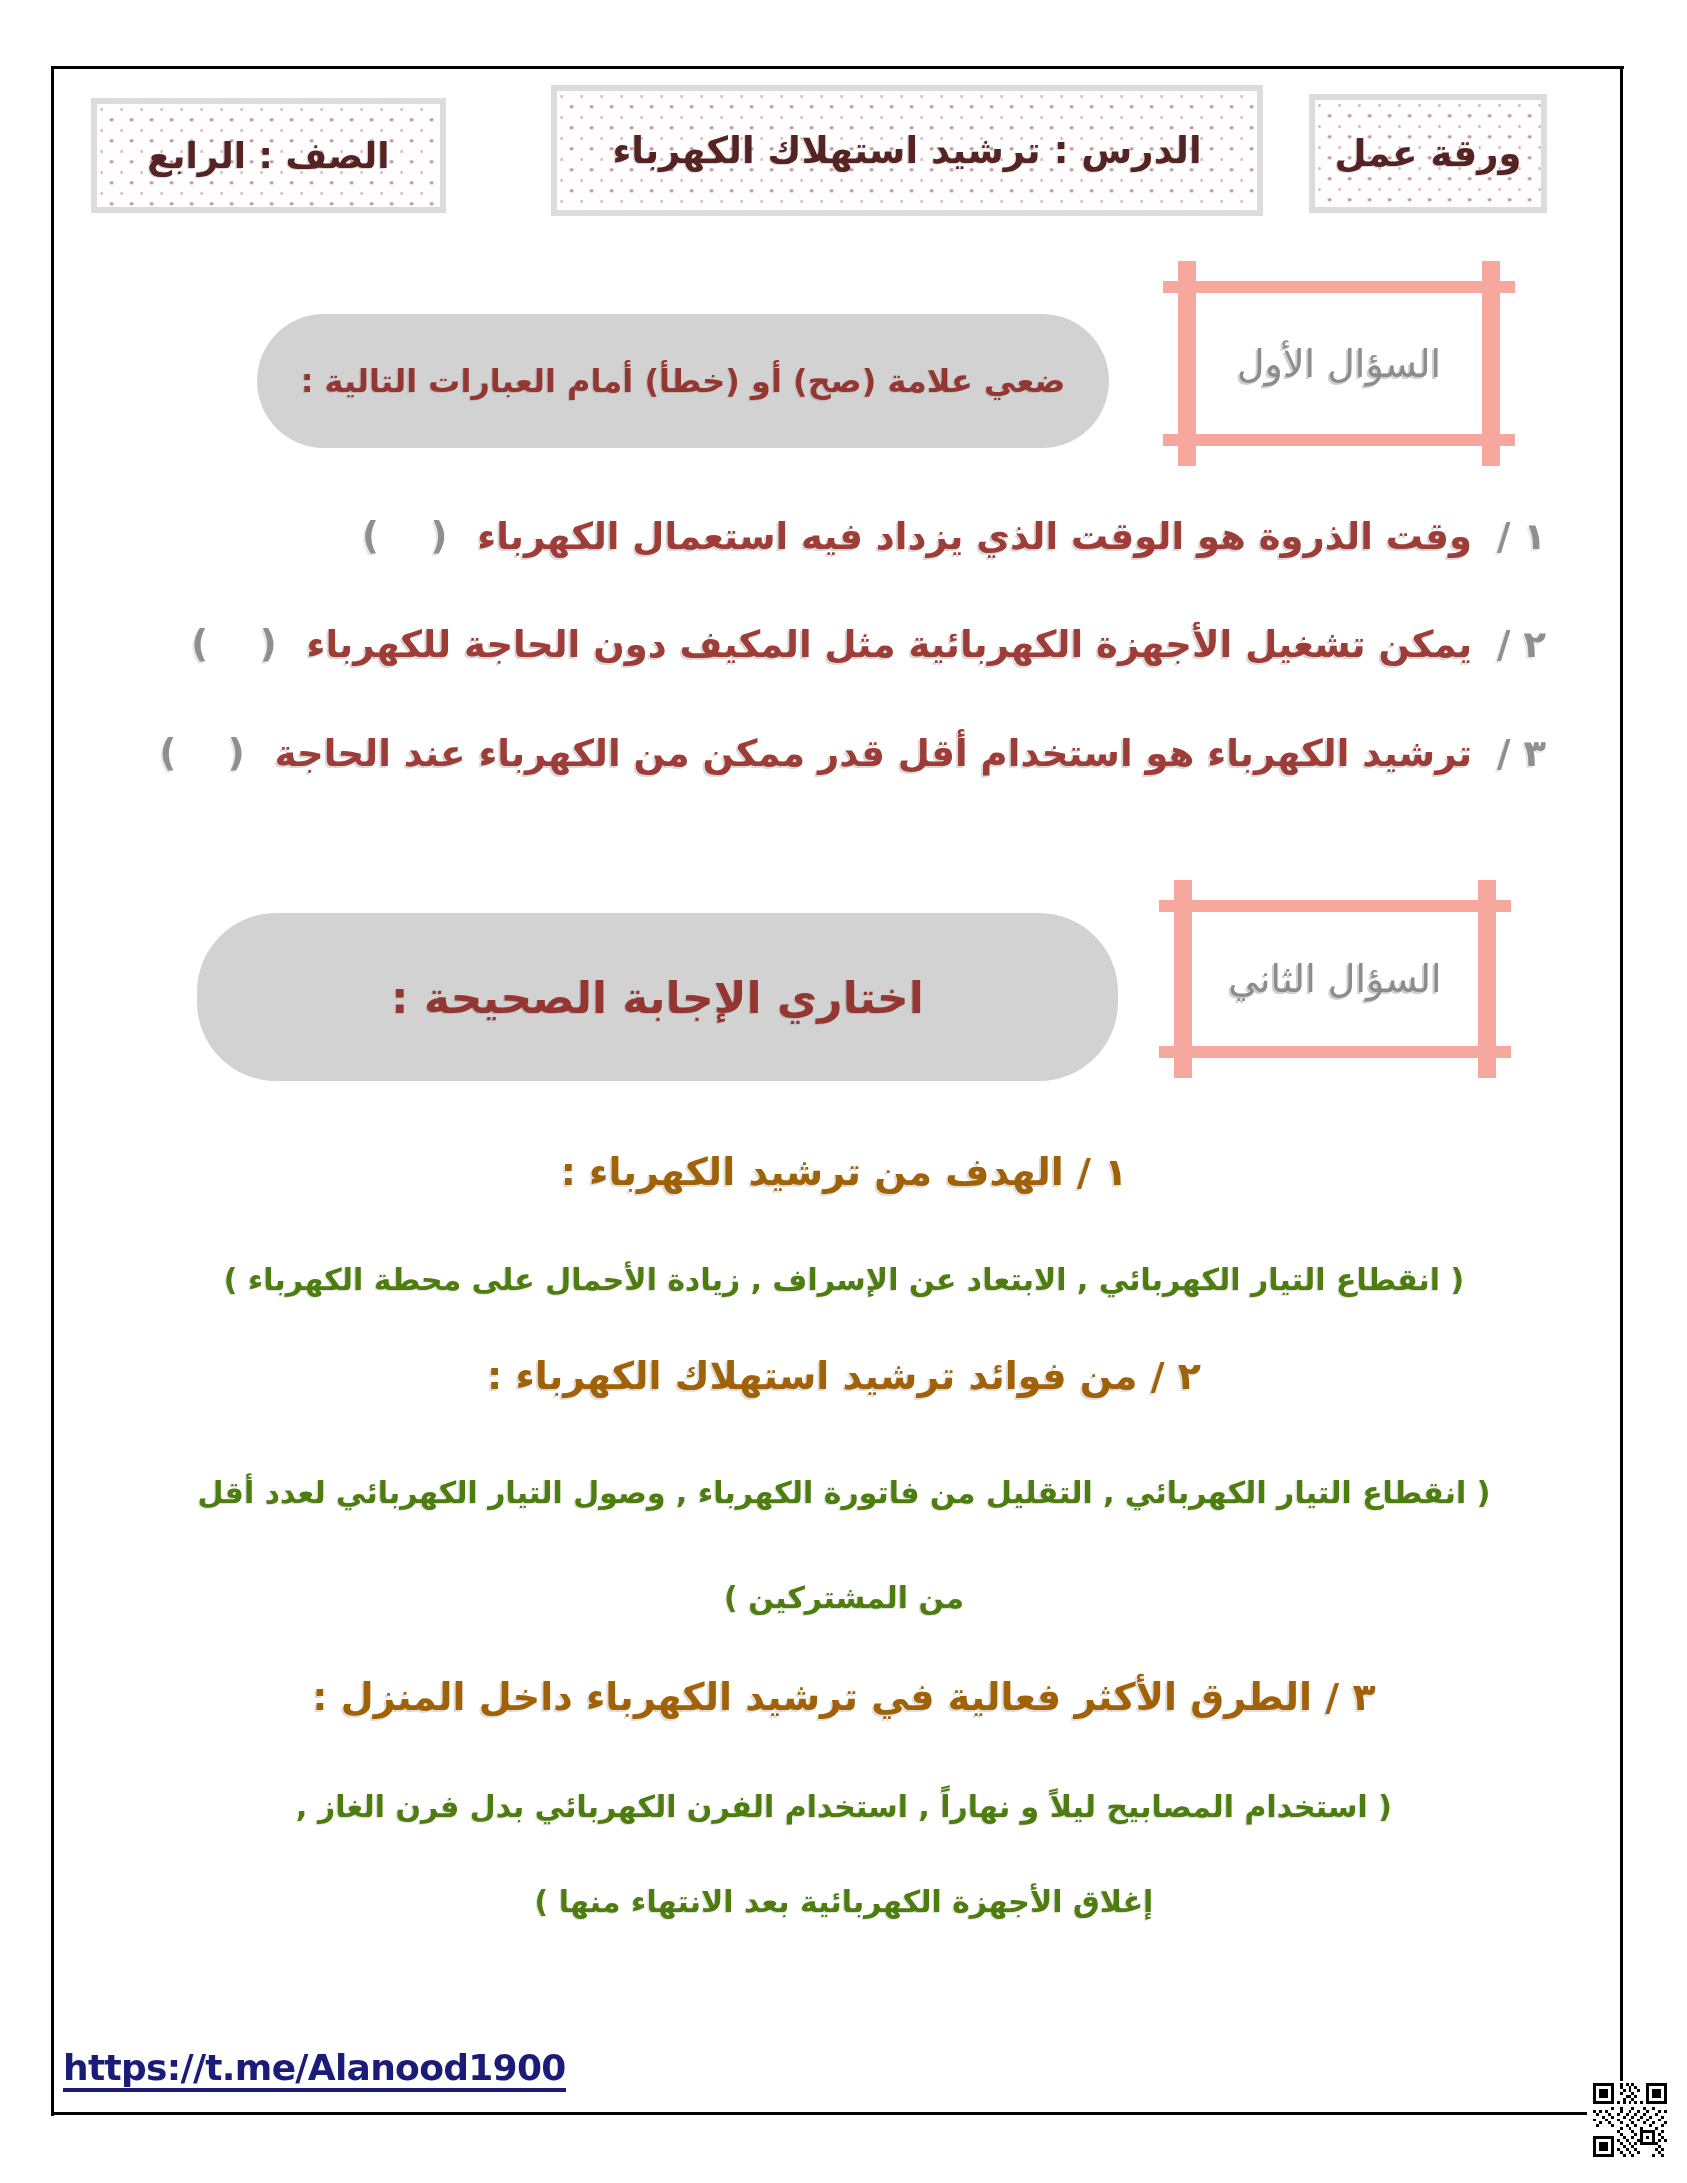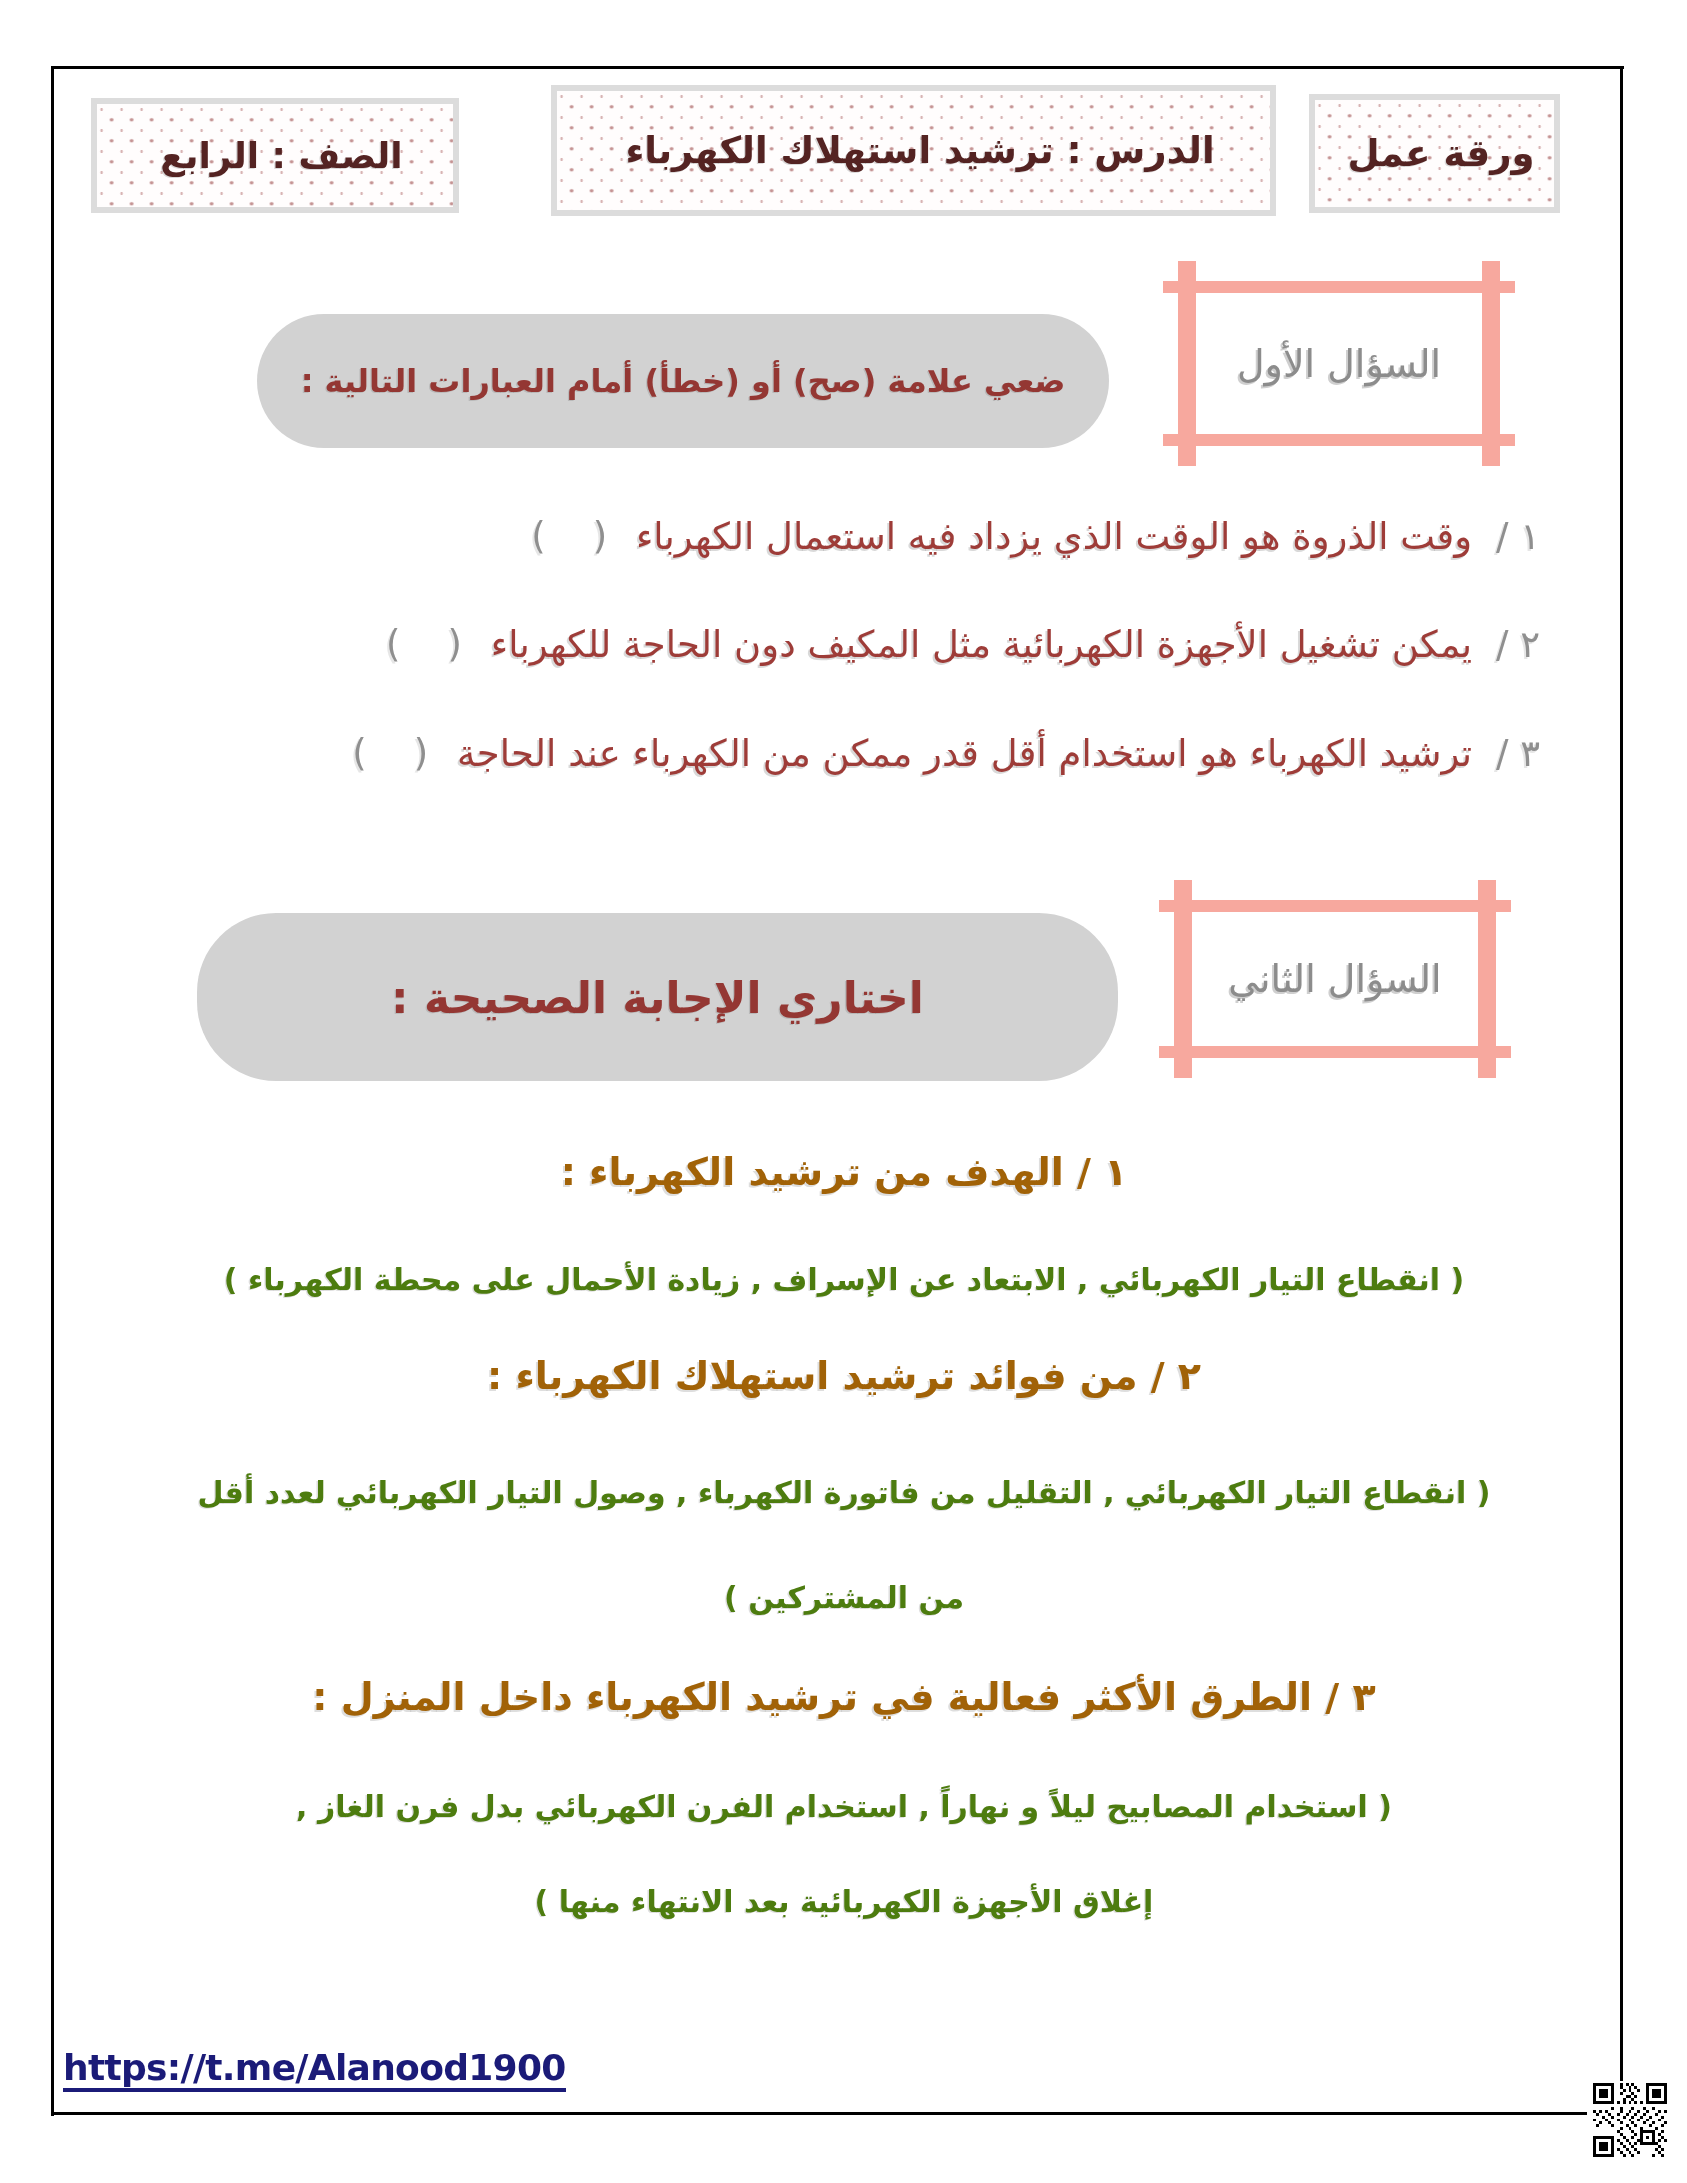--- a/index.html
+++ b/index.html
@@ -16,21 +16,21 @@
   
   .hbox{position:absolute;border:6.6px solid #dcdcdc;
         background-color:#fffdfd;
         background-image:
           radial-gradient(#c59494 1.5px, transparent 2px),
           radial-gradient(#d8b4b4 1.1px, transparent 1.6px);
         background-size:20px 21px,20px 21px;
         background-position:4.6px 5.3px,14.6px 16px;
         display:flex;align-items:center;justify-content:center;
         color:#542322;font-weight:bold;direction:rtl;
-        text-shadow:-1.3px 1.3px 0 rgba(130,130,130,0.30);padding-left:13px;}
+        text-shadow:-1.3px 1.3px 0 rgba(130,130,130,0.30);}
   .hbox-worksheet{left:1309px;top:94px;width:226px;height:107px;font-size:37px;}
   .hbox-lesson{left:551px;top:85px;width:700px;height:119px;font-size:37px;}
   .hbox-grade{left:91px;top:98px;width:343px;height:103px;font-size:36px;}
 
   
   .qframe{position:absolute;}
   .qframe1{left:1163px;top:261px;width:352px;height:205px;}
   .qframe2{left:1159px;top:880px;width:352px;height:198px;}
   .bar{position:absolute;background:#f7a89e;}
   .bar-vl{left:14.6px;top:0;width:18px;height:100%;}
@@ -43,22 +43,22 @@
 
   
   .pill{position:absolute;background:#d2d2d2;border-radius:79px;
         display:flex;align-items:center;justify-content:center;
         color:#943733;font-weight:bold;direction:rtl;white-space:nowrap;
         text-shadow:-1.3px 1.3px 0 rgba(140,140,140,0.35);}
   .pill1{left:257px;top:302px;width:852px;height:134px;font-size:32px;margin-top:12px;}
   .pill2{left:197px;top:913px;width:921px;height:168px;font-size:44px;}
 
   
-  .stmt{position:absolute;right:147px;direction:rtl;white-space:nowrap;
-        font-weight:normal;font-size:37px;color:#9e3c38;
+  .stmt{position:absolute;right:141px;direction:rtl;white-space:nowrap;
+        font-weight:bold;font-size:37px;color:#9e3c38;
         text-shadow:-2px 2px 0 rgba(160,160,160,0.40);}
   .stmt .gray{color:#8f8f8f;text-shadow:-2px 2px 0 rgba(200,200,200,0.45);}
   .stmt .num{margin-left:12px;}
   .stmt .ans{margin-right:17px;}
   .stmt1{top:515px;} .stmt2{top:623px;} .stmt3{top:732px;}
 
   
   .mcq-line{position:absolute;left:60px;width:1568px;text-align:center;direction:rtl;
         font-weight:bold;white-space:nowrap;}
   .mcq-title{color:#a16207;font-size:38px;text-shadow:-2px 2px 0 rgba(160,160,160,0.35);}

